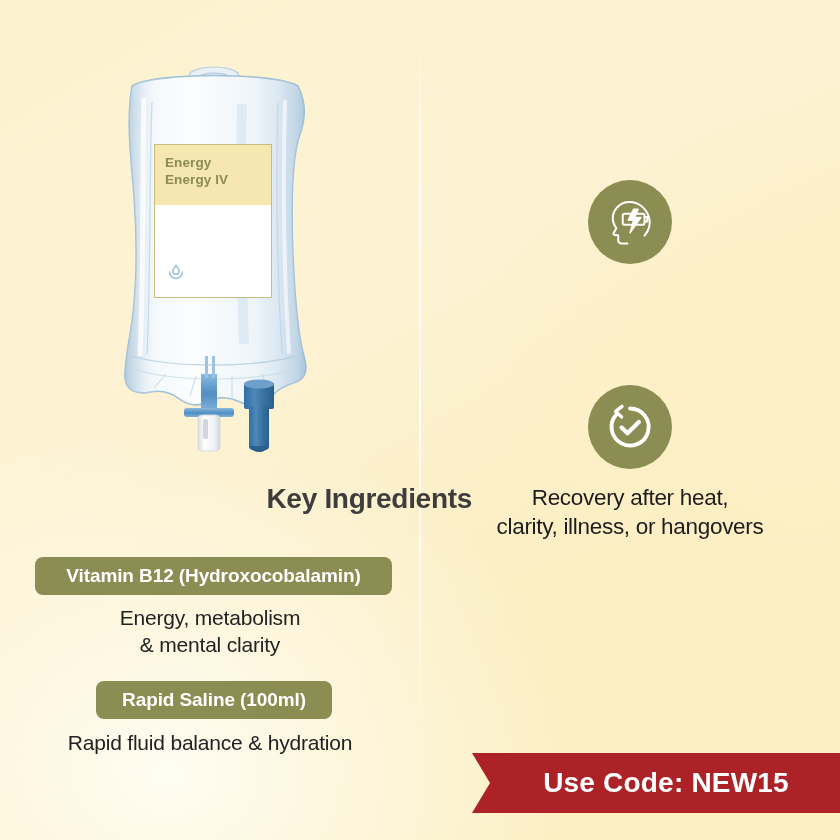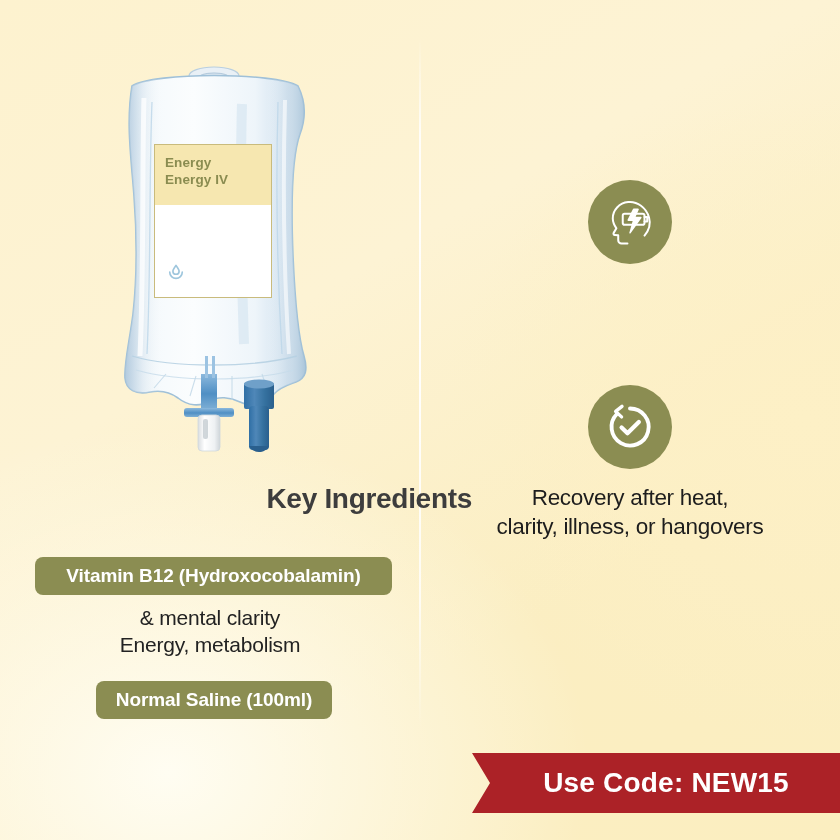--- a/index.html
+++ b/index.html
@@ -296,25 +296,28 @@
           <path d="M4.5 11 A 7.5 7.5 0 1 0 19.5 11" fill="none" stroke="#9ec6dd" stroke-width="2" stroke-linecap="round"></path>
           <path d="M12 3 C 9.4 6.4 8.3 8.2 8.3 9.8 a3.7 3.7 0 0 0 7.4 0 c0-1.6-1.1-3.4-3.7-6.8 z" fill="none" stroke="#9ec6dd" stroke-width="2" stroke-linejoin="round"></path>
         </svg>
       </div>
     </div>
 
     <div class="section-title" id="key-ing-title">Key Ingredients</div>
 
     <div class="pill" id="pill-b12">Vitamin B12 (Hydroxocobalamin)</div>
     <div class="ing-desc" id="desc-b12">
+      <div>Energy, metabolism</div>
       <div>&amp; mental clarity</div>
-      <div>Energy, metabolism</div>
-    </div>
-
-    <div class="pill" id="pill-saline">Normal Saline (100ml)</div>
+    </div>
+
+    <div class="pill" id="pill-saline">Rapid Saline (100ml)</div>
+    <div class="ing-desc" id="desc-saline">
+      <div>Rapid fluid balance &amp; hydration</div>
+    </div>
   </div>
 
   <div class="right-col">
 
     <div class="benefit" id="benefit-0">
       <div class="benefit-icon">
         <svg width="58" height="58" viewBox="0 0 64 64">
           <g fill="none" stroke="#ffffff" stroke-width="2.2" stroke-linecap="round" stroke-linejoin="round">
             <path d="M48 47 C 53 41 55 34 53 27 C 50 16 40 9 30 10 C 20 11 13 19 13 28 c0 5 2 8 4 11 l-3 5 c-.6 1 0 2.2 1.2 2.3 l3.8 .4 v5.5 c0 2 1.6 3.6 3.6 3.6 h6.6"></path>
             <rect x="24" y="23" width="24" height="12" rx="2"></rect>

